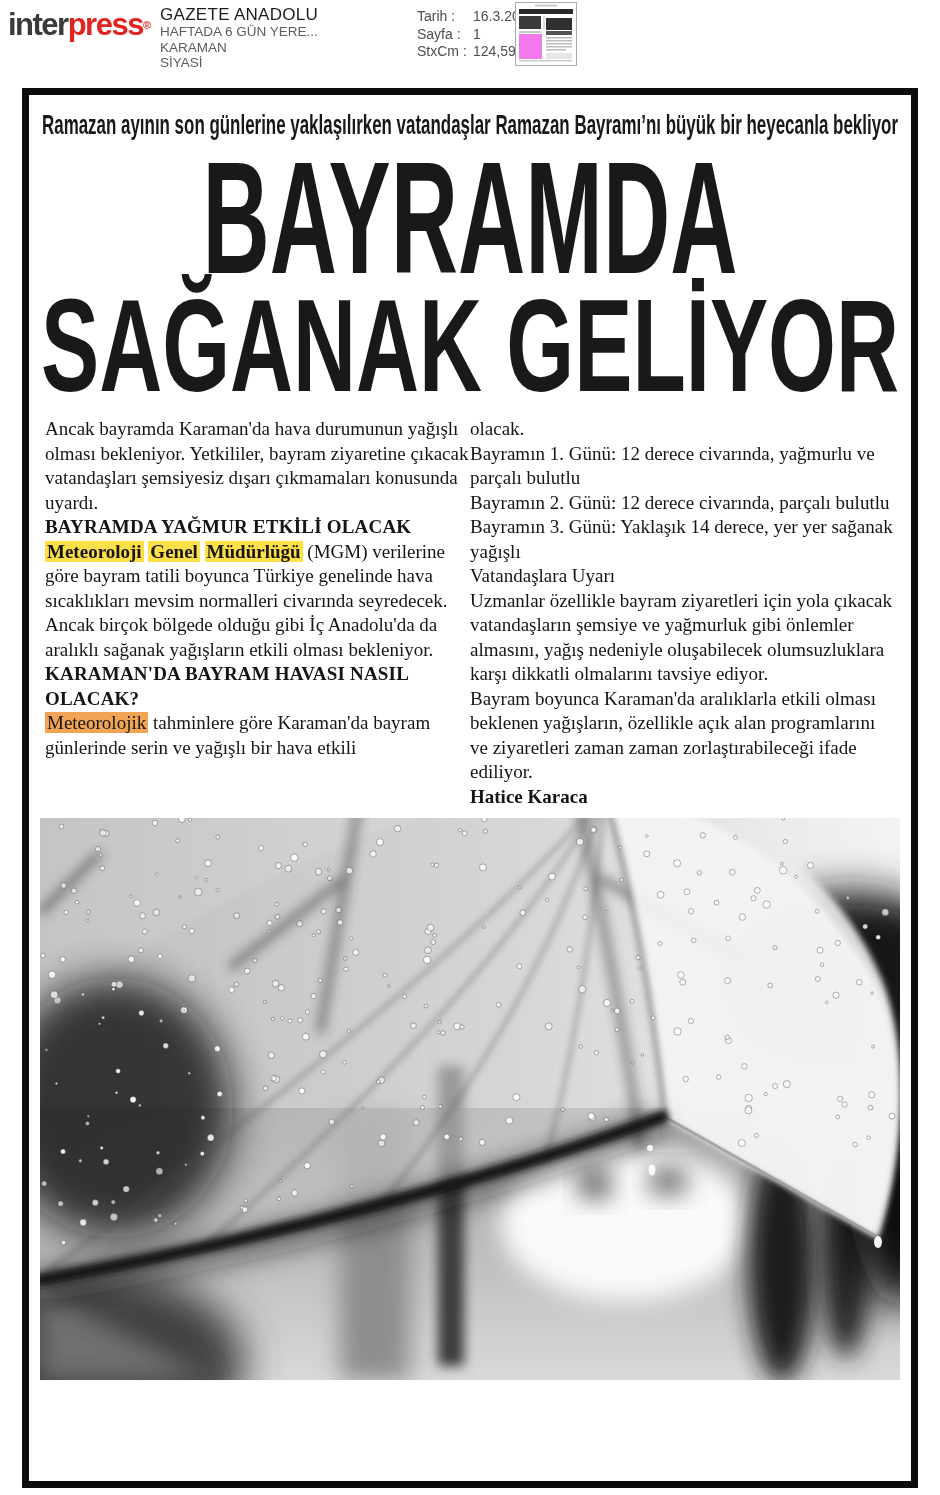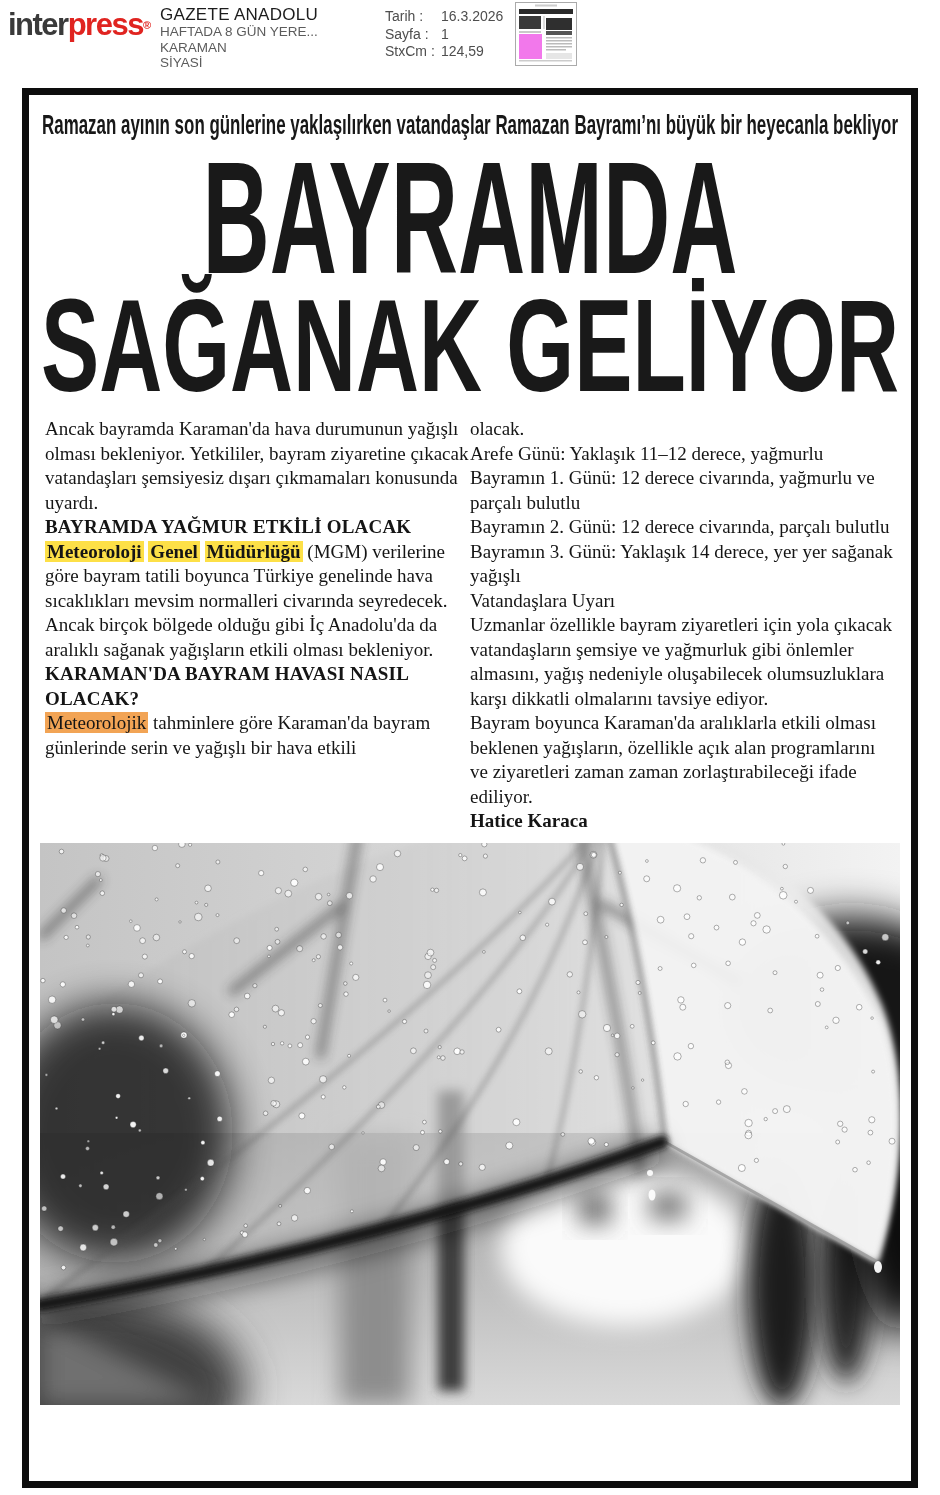--- a/index.html
+++ b/index.html
@@ -8,21 +8,21 @@
   
   .header{position:absolute;top:0;left:0;width:940px;height:88px;background:#fff;}
   .logo{position:absolute;left:8px;top:10px;font-size:31px;font-weight:bold;letter-spacing:-1.5px;line-height:30px;}
   .logo .p1{color:#3a3a3a;}
   .logo .p2{color:#e02420;}
   .logo .reg{color:#e02420;font-size:11px;vertical-align:top;letter-spacing:0;}
   .pub{position:absolute;left:160px;top:5px;}
   .pub-name{font-size:17px;font-weight:normal;color:#1c1c1c;letter-spacing:.3px;line-height:19px;}
   .pub-line{font-size:13.5px;color:#5c5c5c;line-height:15.5px;}
   .meta{position:absolute;left:385px;top:8px;font-size:14px;color:#4e4e4e;}
-  .meta-row{display:flex;line-height:17.5px;}
+  .meta-row{display:flex;line-height:17.5px;margin-left:32px;}
   .meta-label{width:56px;}
   .thumb{position:absolute;left:515px;top:2px;width:62px;height:64px;}
 
   
   .frame{position:absolute;left:22px;top:88px;width:882px;height:1386px;border:7px solid #0d0d0d;background:#fff;}
   .kicker-svg{display:block;margin:8px auto 0;overflow:visible;}
   .kicker-svg text{font-family:"Liberation Sans",sans-serif;font-weight:bold;fill:#181818;}
   .headline-svg{display:block;margin:0 auto;overflow:visible;}
   .headline-svg text{font-family:"Liberation Sans",sans-serif;font-weight:bold;fill:#191919;}
 
@@ -43,21 +43,21 @@
 <body>
 
 <div class="header">
 
   <div class="logo">
     <span class="p1">inter</span><span class="p2">press</span><span class="reg">®</span>
   </div>
 
   <div class="pub">
     <div class="pub-name">GAZETE ANADOLU</div>
-    <div class="pub-line">HAFTADA 8 GÜN YERE...</div>
+    <div class="pub-line">HAFTADA 6 GÜN YERE...</div>
     <div class="pub-line">KARAMAN</div>
     <div class="pub-line">SİYASİ</div>
   </div>
 
   <div class="meta">
     <div class="meta-row">
       <span class="meta-label">Tarih :</span>
       <span>16.3.2026</span>
     </div>
     <div class="meta-row">
@@ -109,21 +109,20 @@
     <div class="col">
       <p><span>Ancak bayramda Karaman'da hava durumunun yağışlı olması bekleniyor. Yetkililer, bayram ziyaretine çıkacak vatandaşları şemsiyesiz dışarı çıkmamaları konusunda uyardı.</span></p>
       <p class="bhead">BAYRAMDA YAĞMUR ETKİLİ OLACAK</p>
       <p><span class="hl-green">Meteoroloji</span> <span class="hl-green">Genel</span> <span class="hl-green">Müdürlüğü</span><span> (MGM) verilerine göre bayram tatili boyunca Türkiye genelinde hava sıcaklıkları mevsim normalleri civarında seyredecek. Ancak birçok bölgede olduğu gibi İç Anadolu'da da aralıklı sağanak yağışların etkili olması bekleniyor.</span></p>
       <p class="bhead">KARAMAN'DA BAYRAM HAVASI NASIL OLACAK?</p>
       <p><span class="hl-orange">Meteorolojik</span><span> tahminlere göre Karaman'da bayram günlerinde serin ve yağışlı bir hava etkili</span></p>
     </div>
 
     <div class="col">
       <p>olacak.</p>
-      <p>Arefe Günü: Yaklaşık 11–12 derece, yağmurlu</p>
       <p>Bayramın 1. Günü: 12 derece civarında, yağmurlu ve parçalı bulutlu</p>
       <p>Bayramın 2. Günü: 12 derece civarında, parçalı bulutlu</p>
       <p>Bayramın 3. Günü: Yaklaşık 14 derece, yer yer sağanak yağışlı</p>
       <p>Vatandaşlara Uyarı</p>
       <p>Uzmanlar özellikle bayram ziyaretleri için yola çıkacak vatandaşların şemsiye ve yağmurluk gibi önlemler almasını, yağış nedeniyle oluşabilecek olumsuzluklara karşı dikkatli olmalarını tavsiye ediyor.</p>
       <p>Bayram boyunca Karaman'da aralıklarla etkili olması beklenen yağışların, özellikle açık alan programlarını ve ziyaretleri zaman zaman zorlaştırabileceği ifade ediliyor.</p>
       <p class="author">Hatice Karaca</p>
     </div>
   </div>
 

